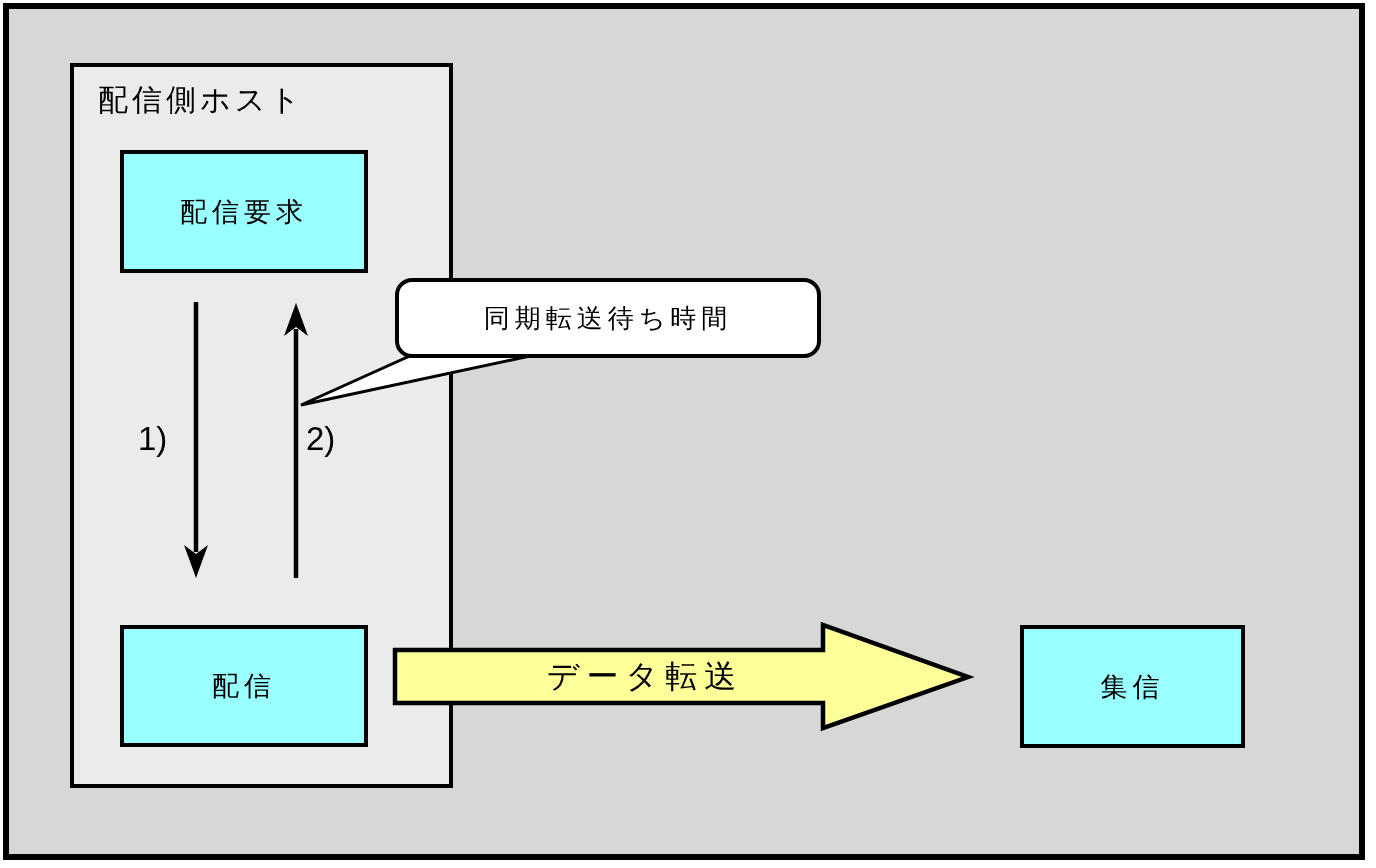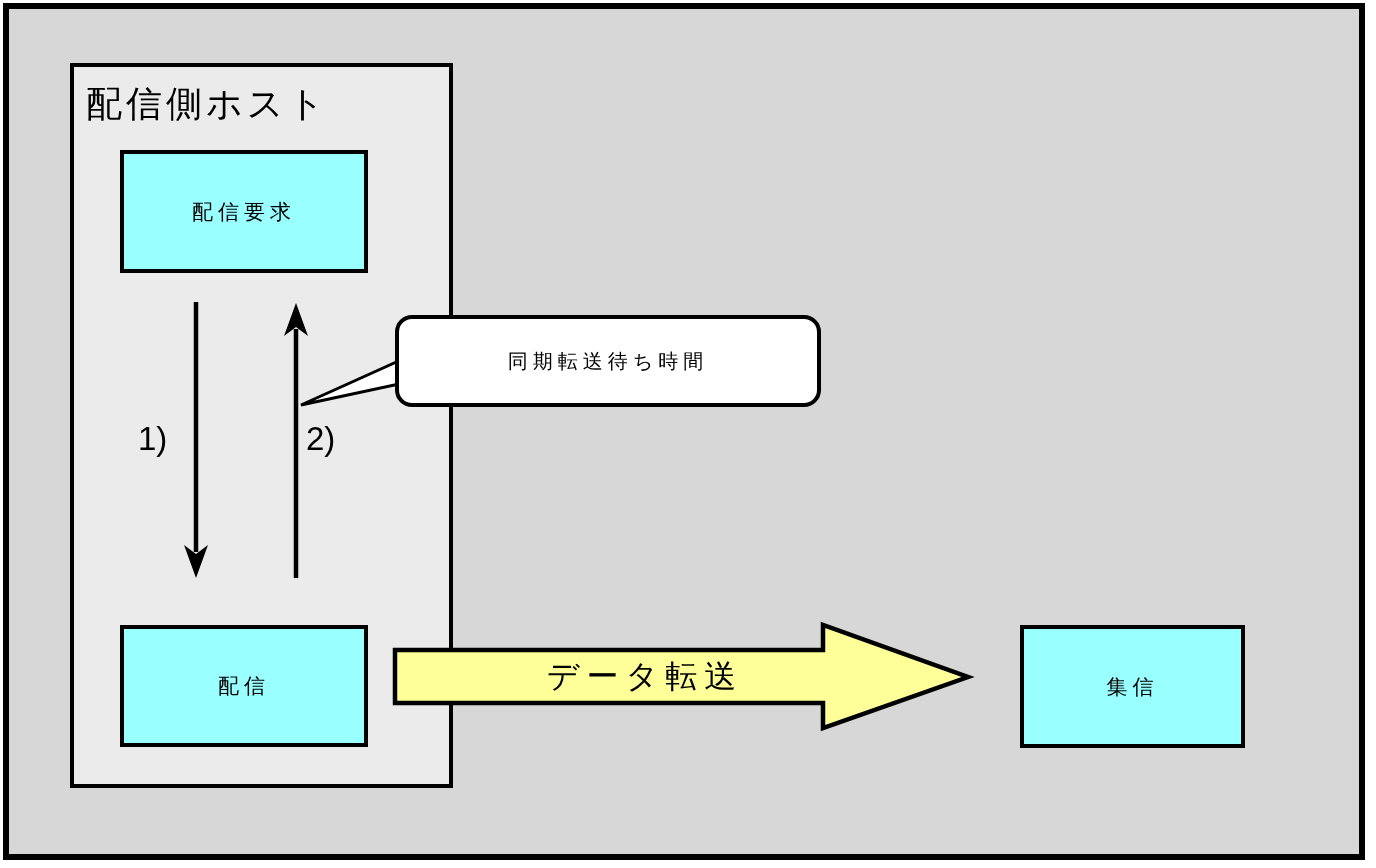--- a/index.html
+++ b/index.html
@@ -11,40 +11,40 @@
     --line:#000000;
   }
   *{box-sizing:border-box;margin:0;padding:0;}
   html,body{width:1376px;height:868px;background:#ffffff;overflow:hidden;
     font-family:"Liberation Sans","DejaVu Sans",sans-serif;color:#000;}
   .abs{position:absolute;}
   .frame{left:3px;top:3px;width:1362px;height:857px;border:6px solid var(--line);
     background:var(--background);}
   .host-box{left:70px;top:63px;width:383px;height:725px;border:4px solid var(--line);
     background:var(--host-fill);}
-  .host-label{left:86px;top:80px;font-size:36px;letter-spacing:4px;white-space:nowrap;}
+  .host-label{left:98px;top:80px;font-size:30px;letter-spacing:4px;white-space:nowrap;}
   .node{border:4px solid var(--line);background:var(--node-fill);
     display:flex;align-items:center;justify-content:center;
-    font-size:21px;letter-spacing:5px;}
+    font-size:27px;letter-spacing:5px;}
   .node-request{left:120px;top:150px;width:248px;height:123px;}
   .node-distribute{left:120px;top:625px;width:248px;height:122px;align-items:center;}
   .node-collect{left:1020px;top:625px;width:225px;height:123px;}
   .overlay{left:0;top:0;width:1376px;height:868px;}
   .arrow-line{stroke:var(--line);stroke-width:4.5;}
   .arrow-head{fill:var(--line);stroke:none;}
   .callout-tail{fill:var(--callout-fill);stroke:var(--line);stroke-width:3;}
   .big-arrow{fill:var(--arrow-fill);stroke:var(--line);stroke-width:4.5;
     stroke-miterlimit:12;stroke-linejoin:miter;}
   .step-label{font-size:33px;white-space:nowrap;}
   .step1{left:138px;top:420px;}
   .step2{left:306px;top:420px;}
-  .callout{left:395px;top:278px;width:426px;height:92px;border:4px solid var(--line);
+  .callout{left:395px;top:278px;width:426px;height:80px;border:4px solid var(--line);
     border-radius:17px;background:var(--callout-fill);
     display:flex;align-items:center;justify-content:center;
-    font-size:20px;letter-spacing:5px;margin-top:37px;}
+    font-size:26px;letter-spacing:5px;}
   .transfer-label{left:470px;top:651px;width:350px;height:52px;
     display:flex;align-items:center;justify-content:center;
     font-size:32px;letter-spacing:7px;white-space:nowrap;}
 </style>
 </head>
 <body>
 
 <div class="abs frame"></div>
 
 <div class="abs host-box"></div>

